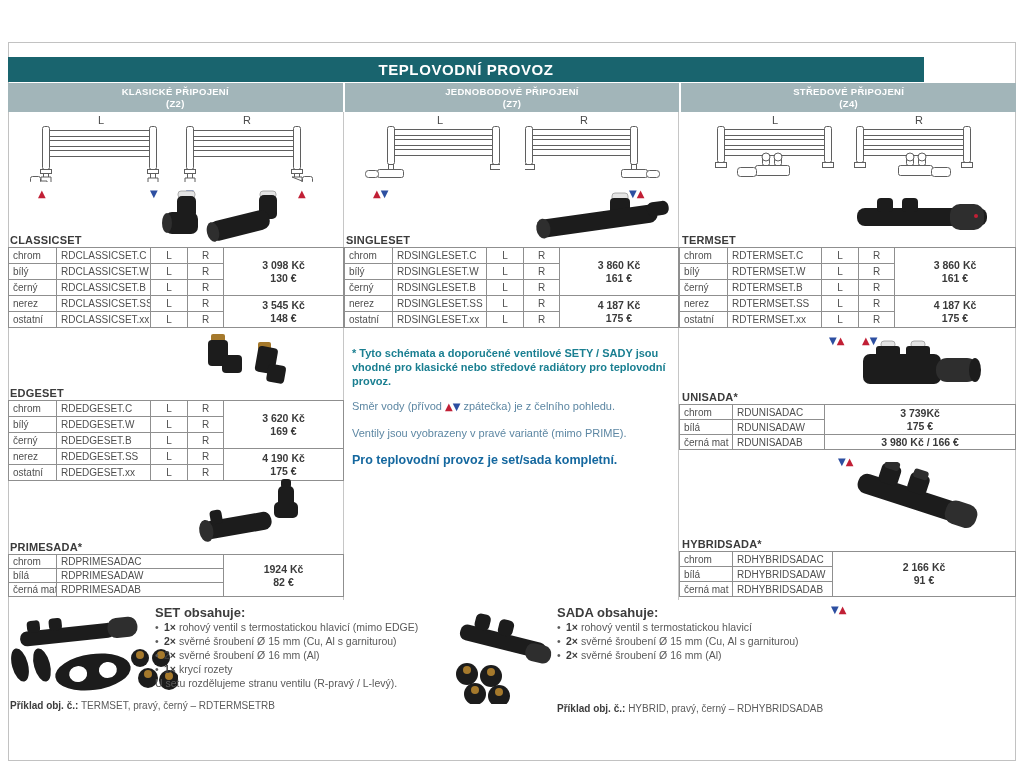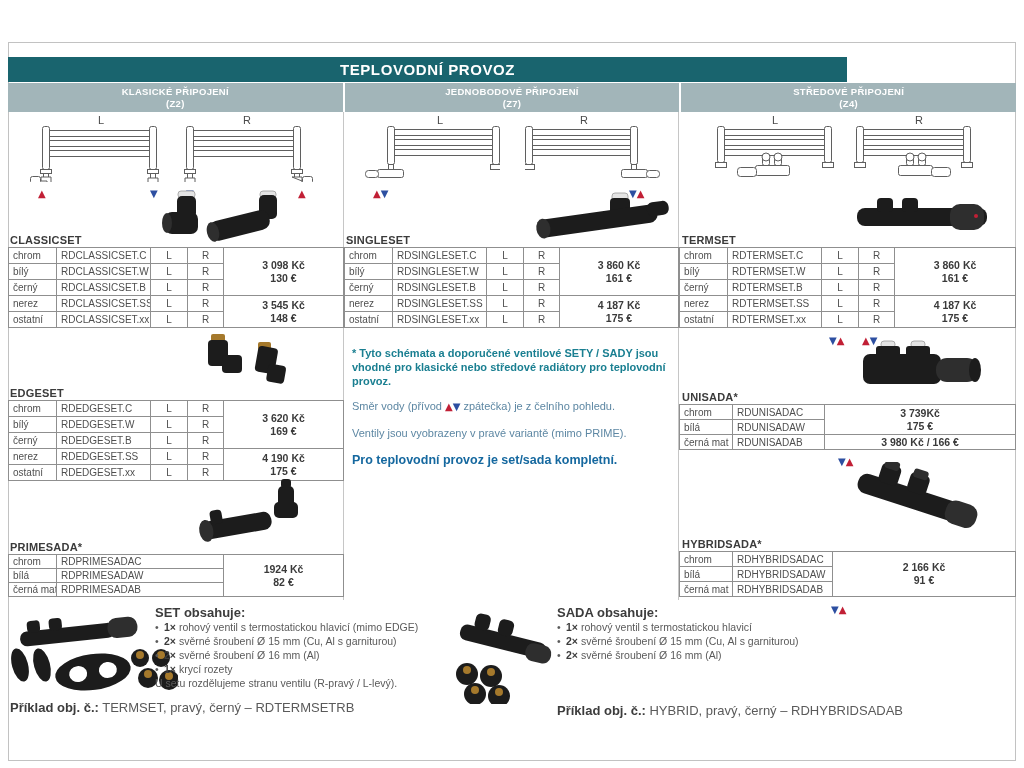--- a/index.html
+++ b/index.html
@@ -1,20 +1,20 @@
 <!DOCTYPE html>
 <html><head>
 <meta charset="utf-8">
 <style>
 *{margin:0;padding:0;box-sizing:border-box}
 html,body{width:1024px;height:768px;background:#fff;font-family:"Liberation Sans",sans-serif;overflow:hidden}
 .abs{position:absolute}
 #page{position:relative;width:1024px;height:768px;background:#fff}
 .panel{left:8px;top:42px;width:1008px;height:719px;border:1px solid #c2c2c2;background:#fff}
-.titlebar{left:8px;top:57px;width:839px;height:25px;background:#19646e;color:#fff;font-weight:bold;font-size:15px;letter-spacing:.6px;display:flex;align-items:center;justify-content:center}
+.titlebar{left:8px;top:57px;width:916px;height:25px;background:#19646e;color:#fff;font-weight:bold;font-size:15px;letter-spacing:.6px;display:flex;align-items:center;justify-content:center}
 .subheaders{left:8px;top:83px;width:1008px;height:29px;display:flex;gap:2px}
 .subheader{flex:1;background:#a2b5b9;color:#fff;font-weight:bold;font-size:9.5px;letter-spacing:.3px;display:flex;flex-direction:column;align-items:center;justify-content:center;line-height:12px;text-align:center}
 .vsep{width:1px;background:#c6c6c6;position:absolute;top:112px;height:488px}
 .plabel{position:absolute;font-weight:bold;font-size:11px;color:#3b3b3b;letter-spacing:.2px}
 .ptable{position:absolute;border-collapse:collapse;font-size:10px;color:#4f4f4f;table-layout:fixed}
 .ptable td{border:1px solid #8f8f8f;padding:0 0 0 4px;overflow:hidden;white-space:nowrap}
 .t16 td{height:16px}.t14 td{height:14px}.t15 td{height:15px}
 .c-lr{text-align:center;padding:0!important}
 .c-price{text-align:center;font-weight:bold;color:#3a3a3a;padding:0!important;font-size:10.5px;line-height:13px}
 .lrlabel{position:absolute;font-size:11px;color:#4a4a4a}
@@ -23,21 +23,21 @@
 .tripair{position:absolute;letter-spacing:0}
 .notes{position:absolute;left:352px;top:346px;width:322px;font-size:11px}
 .note1{color:#1a7f91;font-weight:bold;line-height:14px;margin-bottom:11px}
 .note2{color:#5d87a3;line-height:14px;margin-bottom:13px}
 .note4{color:#15689f;font-weight:bold;font-size:12.5px}
 .infoblock{position:absolute;font-size:10.5px;color:#5a5a5a;line-height:14px}
 .infoblock .hd{font-weight:bold;color:#3c3c3c;font-size:13px}
 .infoblock .qty{font-weight:bold;color:#3c3c3c}
 .bullet{padding-left:9px;position:relative}
 .bullet:before{content:"•";position:absolute;left:0;color:#5a5a5a}
-.example{position:absolute;font-size:13px;color:#5a5a5a}
+.example{position:absolute;font-size:10px;color:#5a5a5a}
 .example b{color:#3c3c3c}
 svg .st{fill:#fff;stroke:#5f5f5f;stroke-width:1}
 svg .dk{fill:#1c1c1c}
 svg .dk2{fill:#2e2e2e}
 svg .gold{fill:#a5792c}
 svg .lite{fill:#e4e4e4;stroke:#9a9a9a;stroke-width:.8}
 </style>
 </head>
 <body>
 

